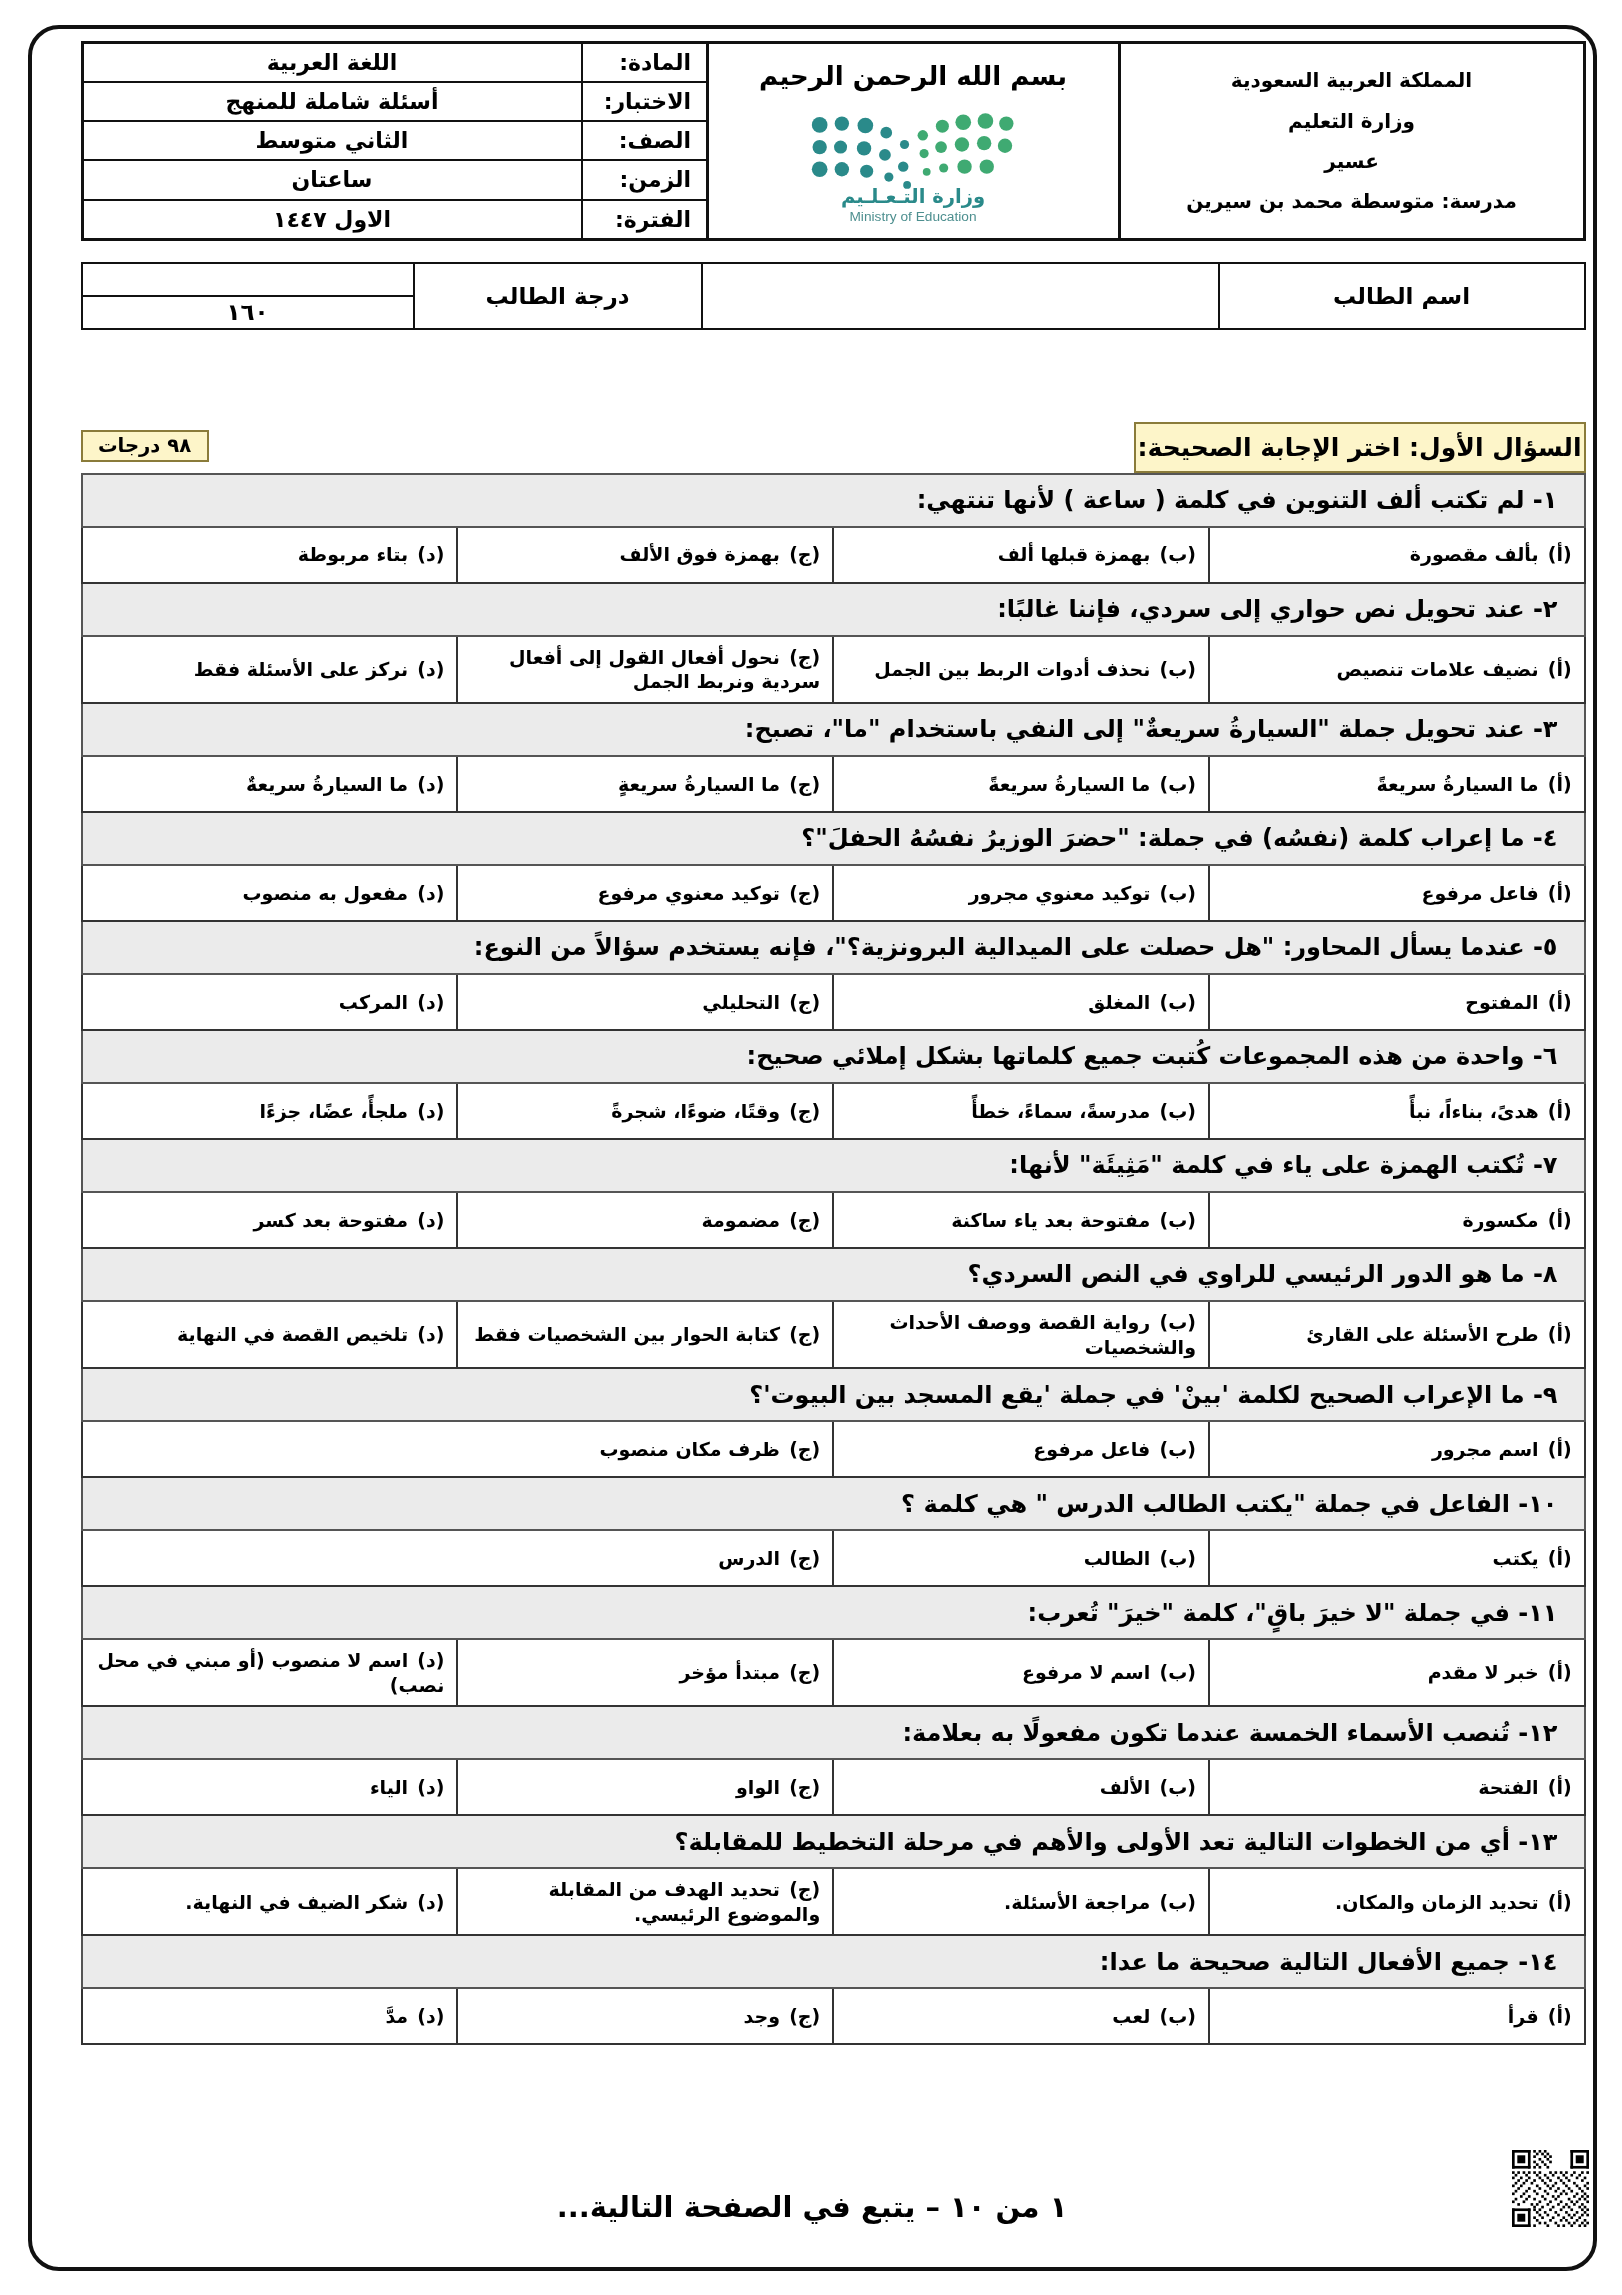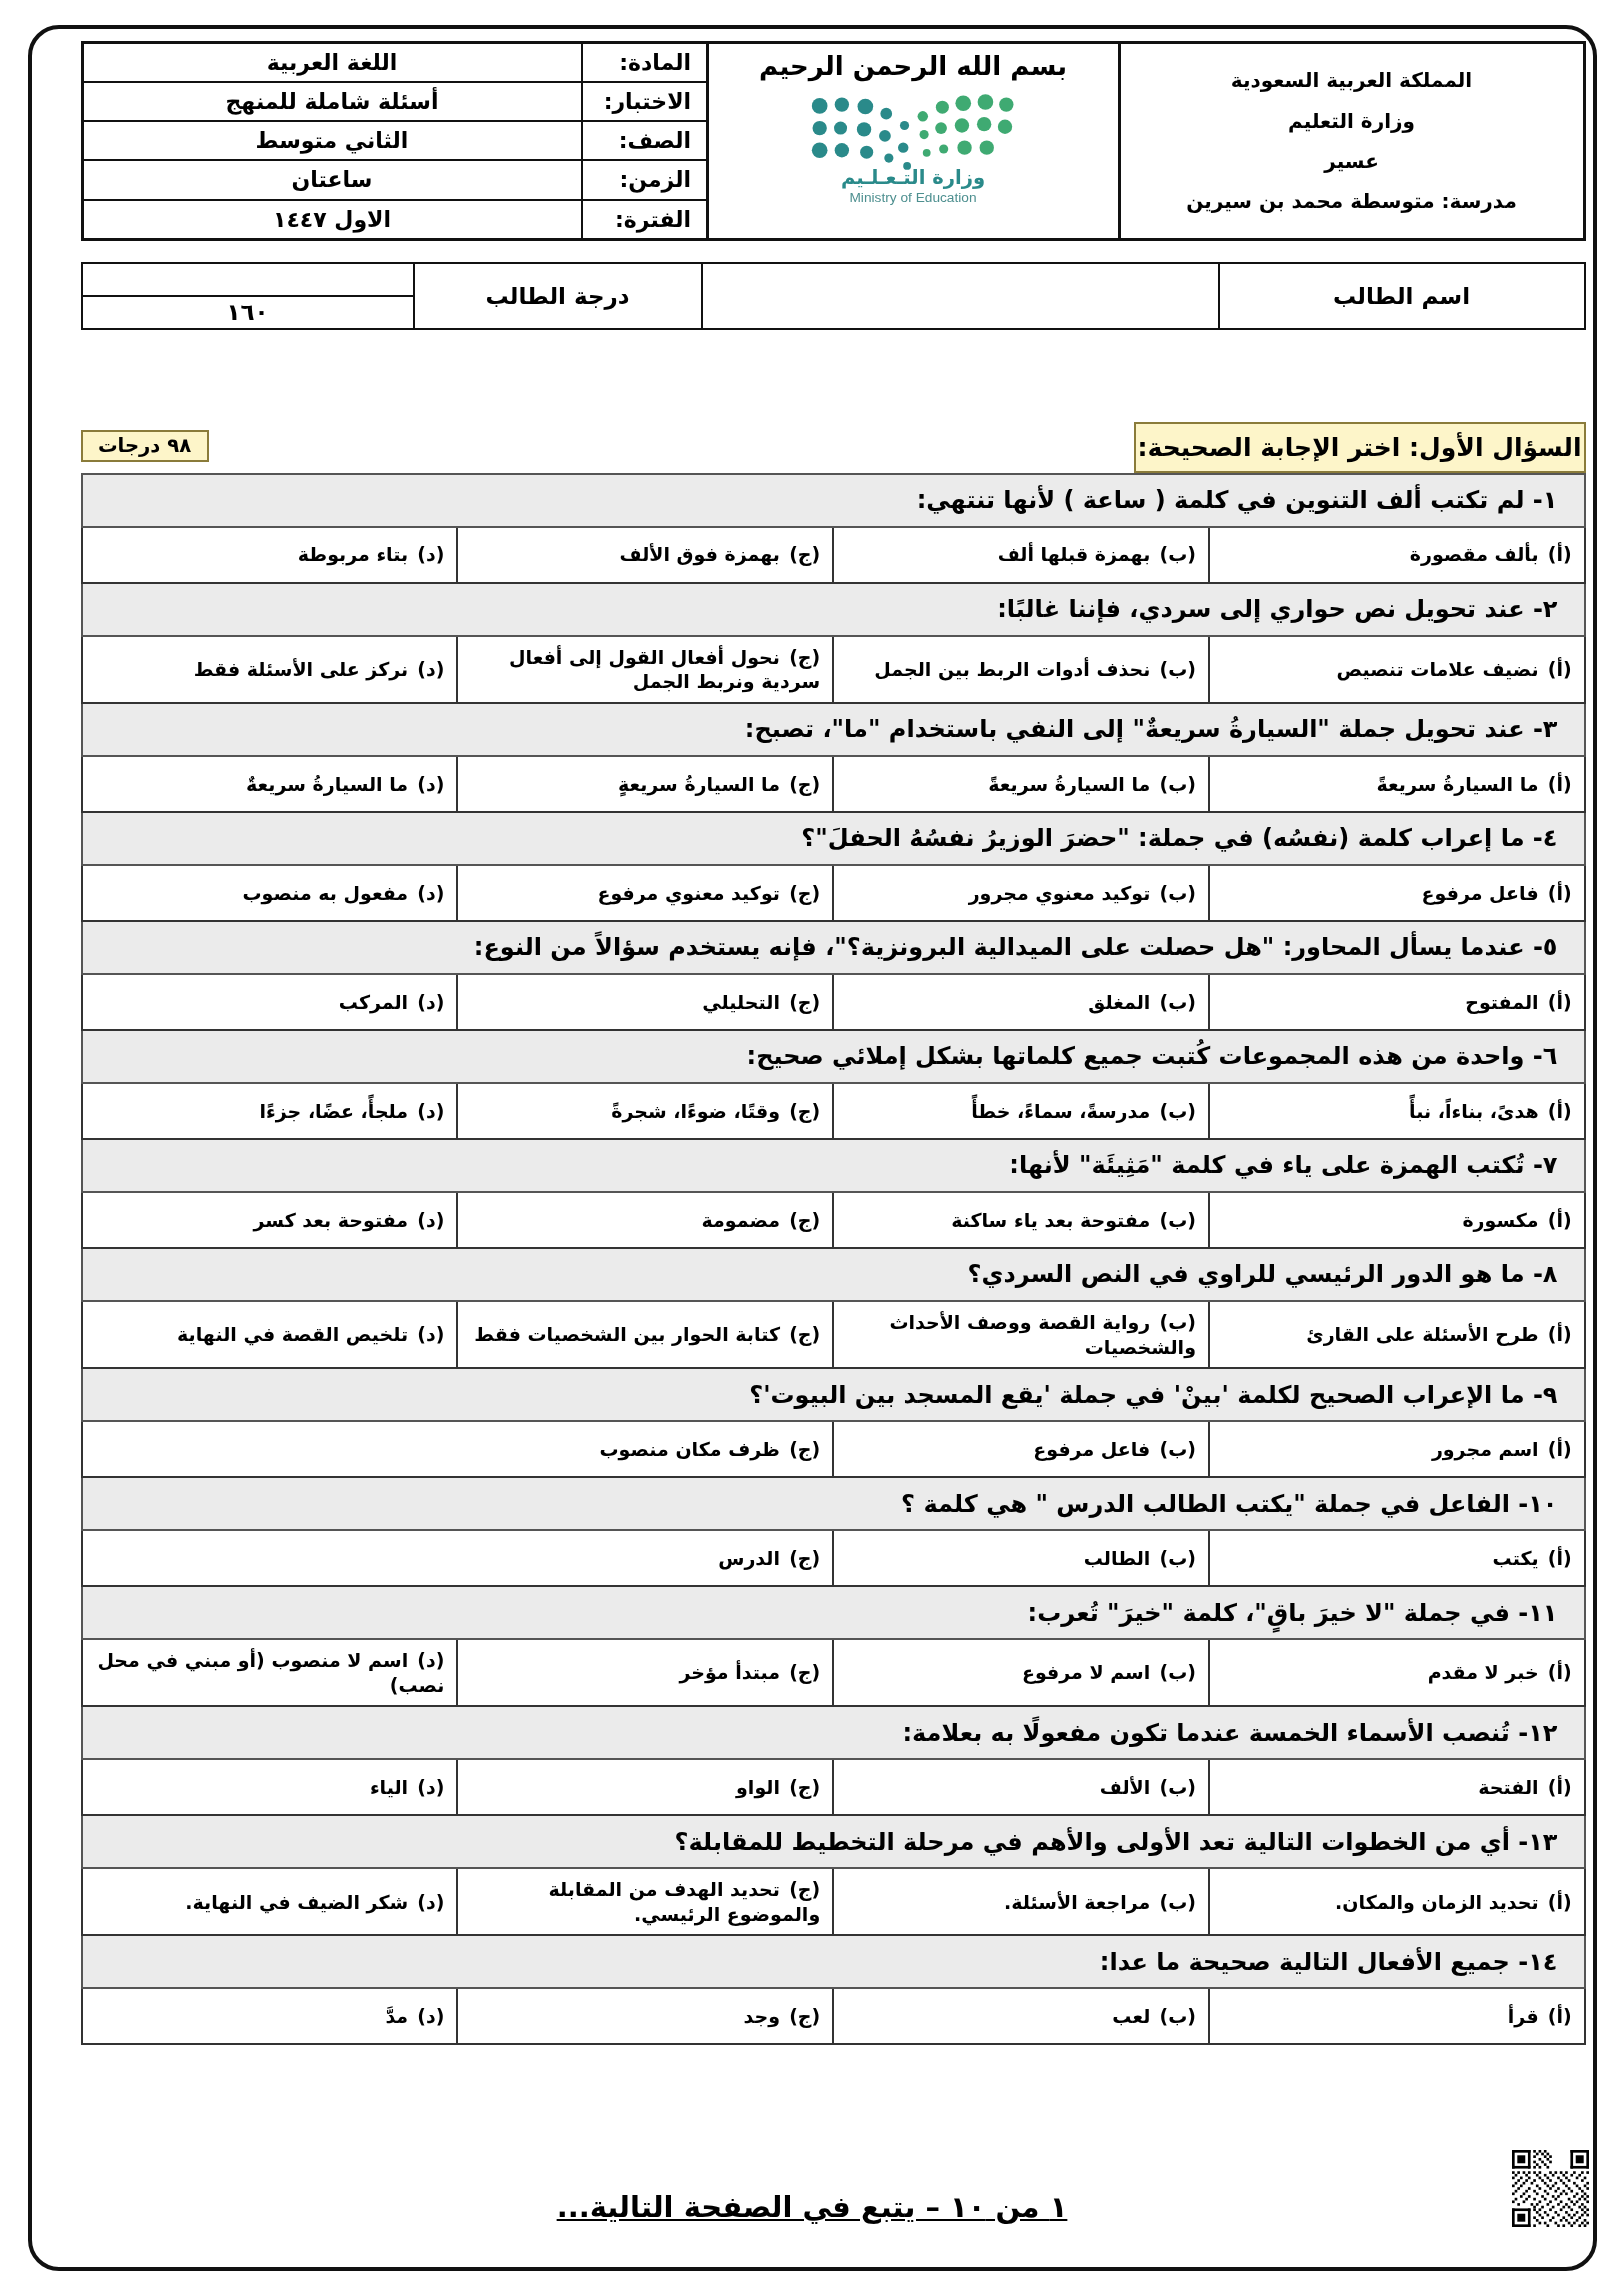--- a/index.html
+++ b/index.html
@@ -60,21 +60,22 @@
     line-height: 1.1;
     text-align: center;
     white-space: nowrap;
   }
   
   .hdr-logo {
     width: 412px;
     border-left: 3.3px solid #111;
     align-items: center;
     justify-content: flex-start;
-    padding-top: 7px;
+    padding-top: 17px;
+    gap: 9px;
   }
   .basmala {
     font-weight: bold;
     font-size: 26px;
     text-align: center;
     margin-bottom: 3.9px;
     white-space: nowrap;
   }
   .moe-logo { width: 216px; height: 124px; }
   
@@ -197,21 +198,20 @@
 
   
   .footer {
     position: absolute;
     left: 0;
     right: 0;
     bottom: 43px;
     text-align: center;
     font-weight: bold;
     font-size: 29px;
-    text-decoration: underline;
   }
   .qr {
     position: absolute;
     left: 1512px;
     top: 2150px;
     width: 77px;
     height: 77px;
   }
 </style>
 </head>

